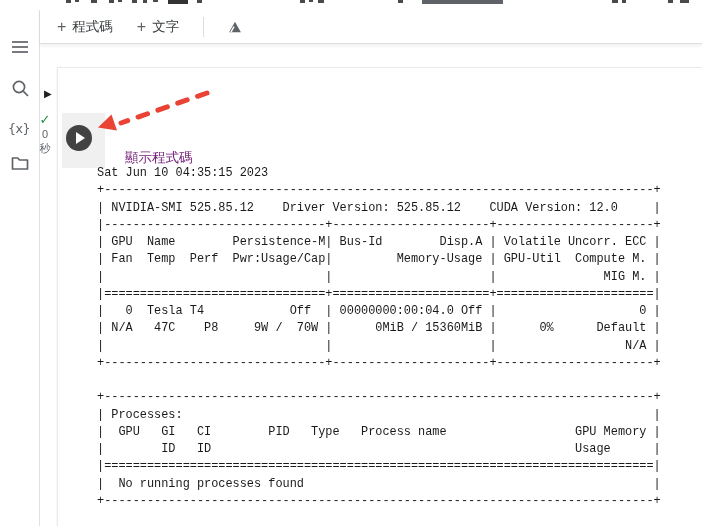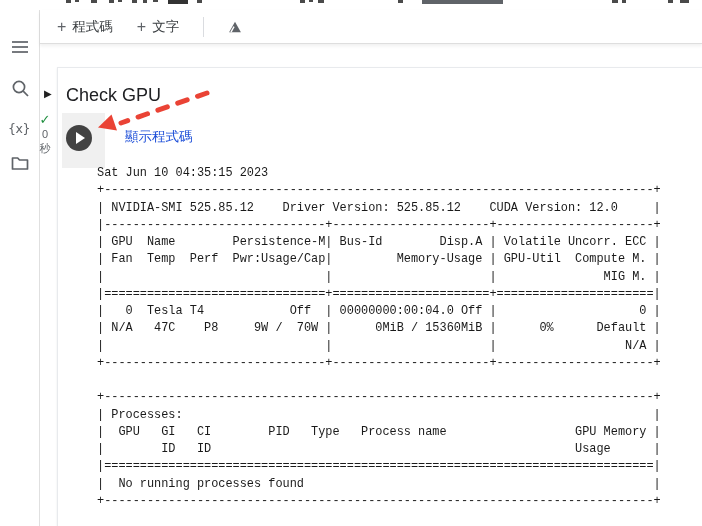--- a/index.html
+++ b/index.html
@@ -46,22 +46,22 @@
 
   
   #run-zone { position:absolute; left:62px; top:113px; width:43px; height:55px;
               background:#f0f0f0; }
   #run-btn { position:absolute; left:4px; top:12px; width:26px; height:26px;
              border-radius:50%; background:#424242; cursor:pointer; }
   #run-btn .play { position:absolute; left:10px; top:7px; width:0; height:0;
                    border-top:6px solid transparent; border-bottom:6px solid transparent;
                    border-left:9px solid #fff; }
 
-  #show-code { position:absolute; left:125px; top:128px; font-size:13.5px;
-               color:#1d4ed8; cursor:pointer; }
+  #show-code { position:absolute; left:125px; top:149px; font-size:13.5px;
+               color:#701a75; cursor:pointer; }
 
   #arrow-svg { position:absolute; left:88px; top:80px; pointer-events:none; }
 
   
   #output { position:absolute; left:97px; top:165px;
             font-family:"Liberation Mono","DejaVu Sans Mono",monospace;
             font-size:11.9px; line-height:17.25px; color:#1a1a1a; white-space:pre; }
 </style>
 </head>
 <body>
@@ -128,21 +128,20 @@
       <svg width="14" height="12" viewBox="0 0 12 11">
         <path d="M6 0.8 L11.4 10.2 H0.6 Z" fill="#5f6368"></path>
         <path d="M2.3 10.2 L5.1 5.2" stroke="#fff" stroke-width="1.3"></path>
       </svg>
     </div>
   </div>
 
   <div id="cell-card"></div>
 
   <span id="collapse-tri">▶</span>
-  <div id="cell-heading">Check GPU</div>
 
   <div id="exec-info">
     <span id="exec-check">✓</span>
     <span class="exec-txt">0</span>
     <span class="exec-txt">秒</span>
   </div>
 
   <div id="run-zone">
     <div id="run-btn">
       <span class="play"></span>

